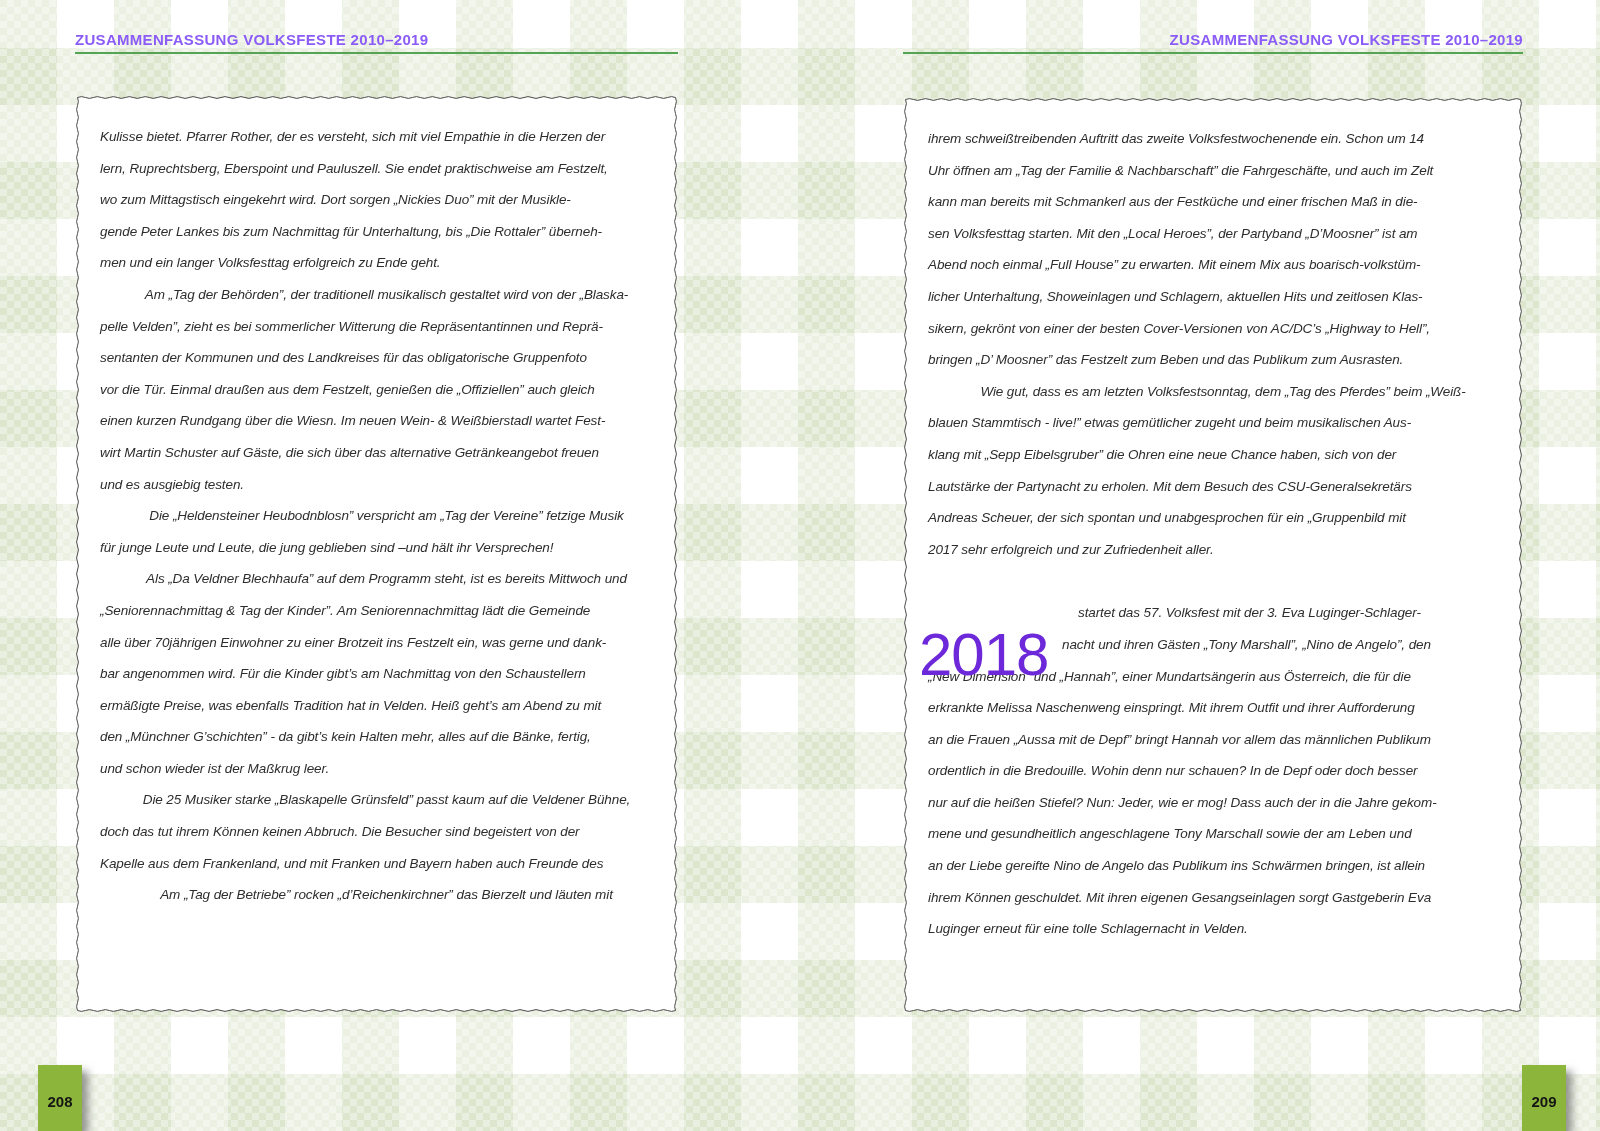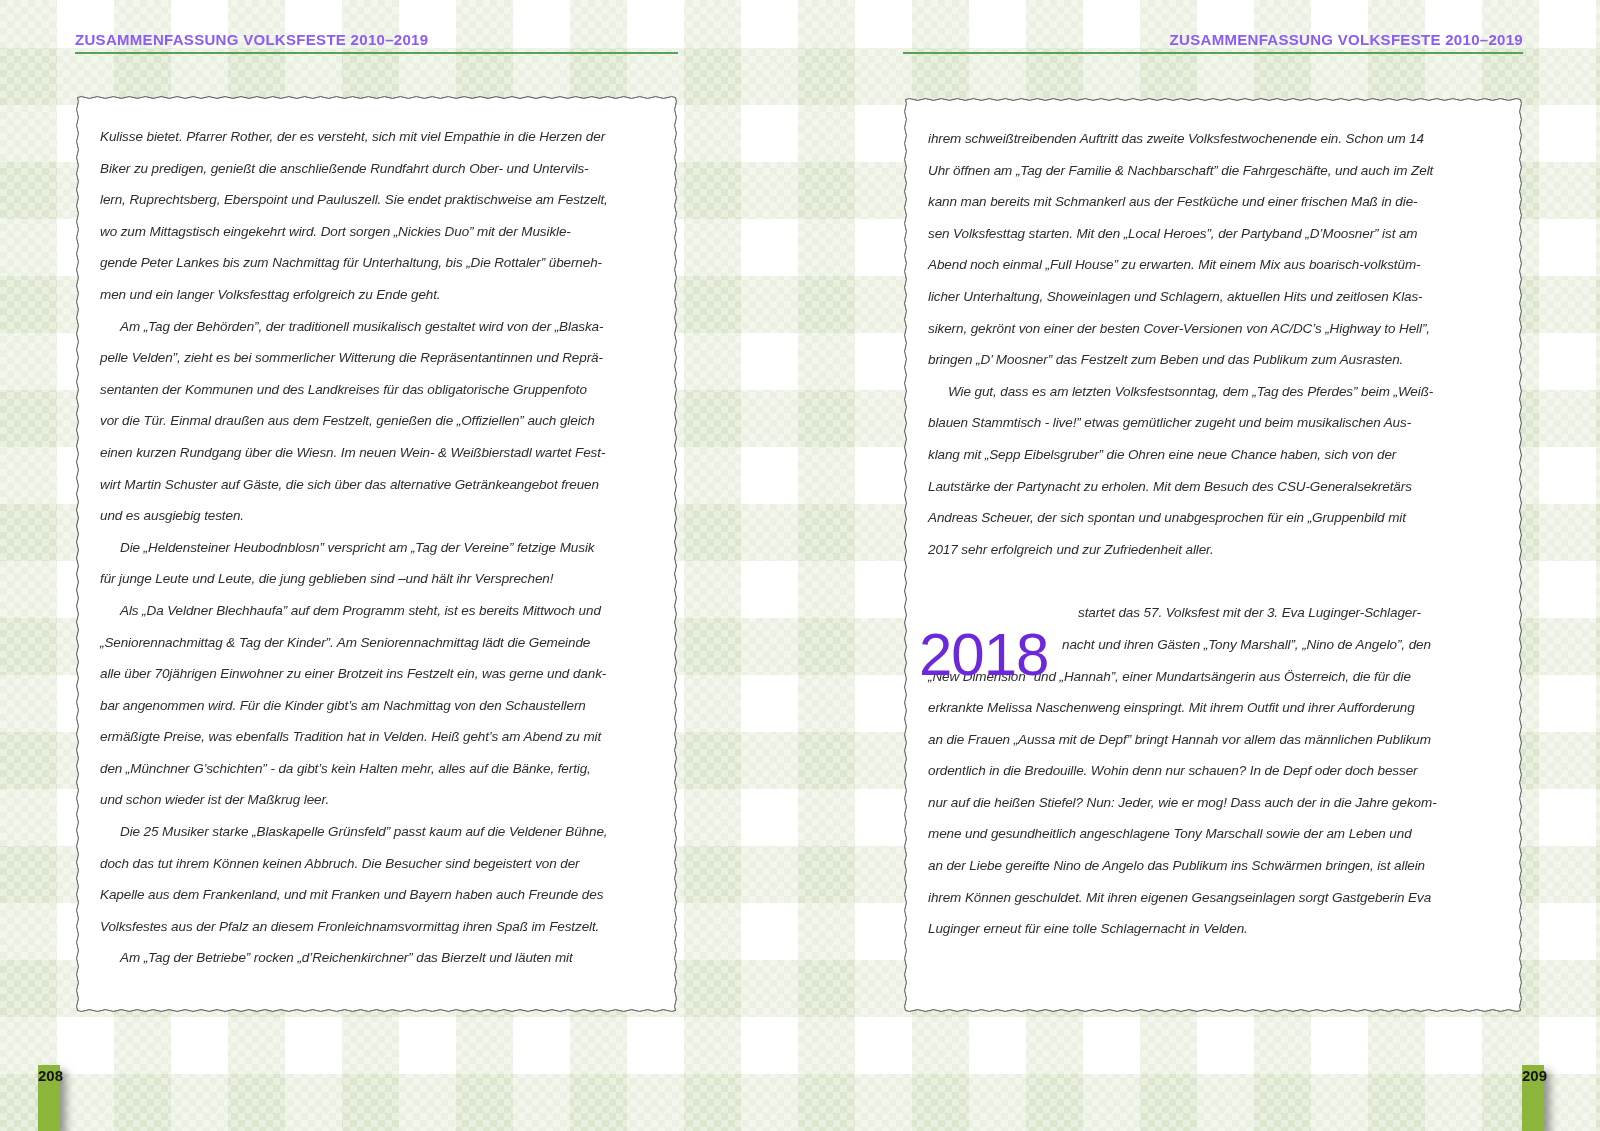--- a/index.html
+++ b/index.html
@@ -22,29 +22,29 @@
   .rh-right{left:903px;width:620px;text-align:right;}
   .page{position:absolute;}
   .page-left{left:75px;top:95px;width:603px;height:918px;}
   .page-right{left:903px;top:97px;width:620px;height:916px;}
   .page svg.sheet{position:absolute;left:0;top:0;z-index:0;}
   .page-body{
     position:relative;z-index:1;padding:26px 25px 0 25px;
     font-size:13.5px;letter-spacing:-0.1px;color:#2d2d2d;font-style:italic;
   }
   .line{height:31.6px;line-height:31.6px;white-space:nowrap;}
-  .line.indent{padding-left:20px;}
+  .line.indent{padding-left:20px;text-align:center;}
   .drop-year{
     position:absolute;z-index:2;left:16px;top:528px;
     font-size:60px;line-height:60px;color:#6d28d9;letter-spacing:-1px;
   }
   .pagenum{
-    position:absolute;top:1065px;width:22px;height:66px;box-sizing:border-box;
+    position:absolute;top:1065px;width:44px;height:66px;box-sizing:border-box;
     background:#8bb63b;color:#151515;font-size:15px;font-weight:bold;
-    text-align:center;padding-top:2px;
+    text-align:center;padding-top:28px;
     box-shadow:6px 6px 8px rgba(70,70,70,0.55);
   }
   .pn-left{left:38px;}
   .pn-right{left:1522px;}
 </style>
 </head>
 <body>
 
 <div class="runhead rh-left">
   <div>ZUSAMMENFASSUNG VOLKSFESTE 2010–2019</div>
@@ -55,21 +55,20 @@
   <div>ZUSAMMENFASSUNG VOLKSFESTE 2010–2019</div>
   <div class="rule"></div>
 </div>
 
 <section class="page page-left">
   <svg class="sheet" width="603" height="918">
       <path d="M 2.5 2.5 Q 6.5 0.7 10.5 2.5 Q 14.5 4.3 18.4 2.5 Q 22.4 0.7 26.4 2.5 Q 30.4 4.3 34.4 2.5 Q 38.4 0.7 42.4 2.5 Q 46.4 4.3 50.3 2.5 Q 54.3 0.7 58.3 2.5 Q 62.3 4.3 66.3 2.5 Q 70.3 0.7 74.3 2.5 Q 78.2 4.3 82.2 2.5 Q 86.2 0.7 90.2 2.5 Q 94.2 4.3 98.2 2.5 Q 102.2 0.7 106.2 2.5 Q 110.1 4.3 114.1 2.5 Q 118.1 0.7 122.1 2.5 Q 126.1 4.3 130.1 2.5 Q 134.1 0.7 138.0 2.5 Q 142.0 4.3 146.0 2.5 Q 150.0 0.7 154.0 2.5 Q 158.0 4.3 162.0 2.5 Q 166.0 0.7 169.9 2.5 Q 173.9 4.3 177.9 2.5 Q 181.9 0.7 185.9 2.5 Q 189.9 4.3 193.9 2.5 Q 197.8 0.7 201.8 2.5 Q 205.8 4.3 209.8 2.5 Q 213.8 0.7 217.8 2.5 Q 221.8 4.3 225.8 2.5 Q 229.7 0.7 233.7 2.5 Q 237.7 4.3 241.7 2.5 Q 245.7 0.7 249.7 2.5 Q 253.7 4.3 257.6 2.5 Q 261.6 0.7 265.6 2.5 Q 269.6 4.3 273.6 2.5 Q 277.6 0.7 281.6 2.5 Q 285.6 4.3 289.5 2.5 Q 293.5 0.7 297.5 2.5 Q 301.5 4.3 305.5 2.5 Q 309.5 0.7 313.5 2.5 Q 317.4 4.3 321.4 2.5 Q 325.4 0.7 329.4 2.5 Q 333.4 4.3 337.4 2.5 Q 341.4 0.7 345.4 2.5 Q 349.3 4.3 353.3 2.5 Q 357.3 0.7 361.3 2.5 Q 365.3 4.3 369.3 2.5 Q 373.3 0.7 377.2 2.5 Q 381.2 4.3 385.2 2.5 Q 389.2 0.7 393.2 2.5 Q 397.2 4.3 401.2 2.5 Q 405.2 0.7 409.1 2.5 Q 413.1 4.3 417.1 2.5 Q 421.1 0.7 425.1 2.5 Q 429.1 4.3 433.1 2.5 Q 437.0 0.7 441.0 2.5 Q 445.0 4.3 449.0 2.5 Q 453.0 0.7 457.0 2.5 Q 461.0 4.3 465.0 2.5 Q 468.9 0.7 472.9 2.5 Q 476.9 4.3 480.9 2.5 Q 484.9 0.7 488.9 2.5 Q 492.9 4.3 496.8 2.5 Q 500.8 0.7 504.8 2.5 Q 508.8 4.3 512.8 2.5 Q 516.8 0.7 520.8 2.5 Q 524.8 4.3 528.7 2.5 Q 532.7 0.7 536.7 2.5 Q 540.7 4.3 544.7 2.5 Q 548.7 0.7 552.7 2.5 Q 556.6 4.3 560.6 2.5 Q 564.6 0.7 568.6 2.5 Q 572.6 4.3 576.6 2.5 Q 580.6 0.7 584.6 2.5 Q 588.5 4.3 592.5 2.5 Q 596.5 0.7 600.5 2.5 Q 602.3 6.5 600.5 10.5 Q 598.7 14.5 600.5 18.5 Q 602.3 22.5 600.5 26.5 Q 598.7 30.5 600.5 34.5 Q 602.3 38.5 600.5 42.5 Q 598.7 46.5 600.5 50.6 Q 602.3 54.6 600.5 58.6 Q 598.7 62.6 600.5 66.6 Q 602.3 70.6 600.5 74.6 Q 598.7 78.6 600.5 82.6 Q 602.3 86.6 600.5 90.6 Q 598.7 94.6 600.5 98.6 Q 602.3 102.6 600.5 106.6 Q 598.7 110.6 600.5 114.6 Q 602.3 118.6 600.5 122.6 Q 598.7 126.6 600.5 130.6 Q 602.3 134.6 600.5 138.6 Q 598.7 142.7 600.5 146.7 Q 602.3 150.7 600.5 154.7 Q 598.7 158.7 600.5 162.7 Q 602.3 166.7 600.5 170.7 Q 598.7 174.7 600.5 178.7 Q 602.3 182.7 600.5 186.7 Q 598.7 190.7 600.5 194.7 Q 602.3 198.7 600.5 202.7 Q 598.7 206.7 600.5 210.7 Q 602.3 214.7 600.5 218.7 Q 598.7 222.7 600.5 226.7 Q 602.3 230.8 600.5 234.8 Q 598.7 238.8 600.5 242.8 Q 602.3 246.8 600.5 250.8 Q 598.7 254.8 600.5 258.8 Q 602.3 262.8 600.5 266.8 Q 598.7 270.8 600.5 274.8 Q 602.3 278.8 600.5 282.8 Q 598.7 286.8 600.5 290.8 Q 602.3 294.8 600.5 298.8 Q 598.7 302.8 600.5 306.8 Q 602.3 310.8 600.5 314.8 Q 598.7 318.8 600.5 322.9 Q 602.3 326.9 600.5 330.9 Q 598.7 334.9 600.5 338.9 Q 602.3 342.9 600.5 346.9 Q 598.7 350.9 600.5 354.9 Q 602.3 358.9 600.5 362.9 Q 598.7 366.9 600.5 370.9 Q 602.3 374.9 600.5 378.9 Q 598.7 382.9 600.5 386.9 Q 602.3 390.9 600.5 394.9 Q 598.7 398.9 600.5 402.9 Q 602.3 406.9 600.5 410.9 Q 598.7 415.0 600.5 419.0 Q 602.3 423.0 600.5 427.0 Q 598.7 431.0 600.5 435.0 Q 602.3 439.0 600.5 443.0 Q 598.7 447.0 600.5 451.0 Q 602.3 455.0 600.5 459.0 Q 598.7 463.0 600.5 467.0 Q 602.3 471.0 600.5 475.0 Q 598.7 479.0 600.5 483.0 Q 602.3 487.0 600.5 491.0 Q 598.7 495.0 600.5 499.0 Q 602.3 503.0 600.5 507.1 Q 598.7 511.1 600.5 515.1 Q 602.3 519.1 600.5 523.1 Q 598.7 527.1 600.5 531.1 Q 602.3 535.1 600.5 539.1 Q 598.7 543.1 600.5 547.1 Q 602.3 551.1 600.5 555.1 Q 598.7 559.1 600.5 563.1 Q 602.3 567.1 600.5 571.1 Q 598.7 575.1 600.5 579.1 Q 602.3 583.1 600.5 587.1 Q 598.7 591.1 600.5 595.1 Q 602.3 599.2 600.5 603.2 Q 598.7 607.2 600.5 611.2 Q 602.3 615.2 600.5 619.2 Q 598.7 623.2 600.5 627.2 Q 602.3 631.2 600.5 635.2 Q 598.7 639.2 600.5 643.2 Q 602.3 647.2 600.5 651.2 Q 598.7 655.2 600.5 659.2 Q 602.3 663.2 600.5 667.2 Q 598.7 671.2 600.5 675.2 Q 602.3 679.2 600.5 683.2 Q 598.7 687.3 600.5 691.3 Q 602.3 695.3 600.5 699.3 Q 598.7 703.3 600.5 707.3 Q 602.3 711.3 600.5 715.3 Q 598.7 719.3 600.5 723.3 Q 602.3 727.3 600.5 731.3 Q 598.7 735.3 600.5 739.3 Q 602.3 743.3 600.5 747.3 Q 598.7 751.3 600.5 755.3 Q 602.3 759.3 600.5 763.3 Q 598.7 767.3 600.5 771.3 Q 602.3 775.3 600.5 779.4 Q 598.7 783.4 600.5 787.4 Q 602.3 791.4 600.5 795.4 Q 598.7 799.4 600.5 803.4 Q 602.3 807.4 600.5 811.4 Q 598.7 815.4 600.5 819.4 Q 602.3 823.4 600.5 827.4 Q 598.7 831.4 600.5 835.4 Q 602.3 839.4 600.5 843.4 Q 598.7 847.4 600.5 851.4 Q 602.3 855.4 600.5 859.4 Q 598.7 863.4 600.5 867.4 Q 602.3 871.5 600.5 875.5 Q 598.7 879.5 600.5 883.5 Q 602.3 887.5 600.5 891.5 Q 598.7 895.5 600.5 899.5 Q 602.3 903.5 600.5 907.5 Q 598.7 911.5 600.5 915.5 Q 596.5 917.3 592.5 915.5 Q 588.5 913.7 584.6 915.5 Q 580.6 917.3 576.6 915.5 Q 572.6 913.7 568.6 915.5 Q 564.6 917.3 560.6 915.5 Q 556.6 913.7 552.7 915.5 Q 548.7 917.3 544.7 915.5 Q 540.7 913.7 536.7 915.5 Q 532.7 917.3 528.7 915.5 Q 524.8 913.7 520.8 915.5 Q 516.8 917.3 512.8 915.5 Q 508.8 913.7 504.8 915.5 Q 500.8 917.3 496.8 915.5 Q 492.9 913.7 488.9 915.5 Q 484.9 917.3 480.9 915.5 Q 476.9 913.7 472.9 915.5 Q 468.9 917.3 465.0 915.5 Q 461.0 913.7 457.0 915.5 Q 453.0 917.3 449.0 915.5 Q 445.0 913.7 441.0 915.5 Q 437.0 917.3 433.1 915.5 Q 429.1 913.7 425.1 915.5 Q 421.1 917.3 417.1 915.5 Q 413.1 913.7 409.1 915.5 Q 405.2 917.3 401.2 915.5 Q 397.2 913.7 393.2 915.5 Q 389.2 917.3 385.2 915.5 Q 381.2 913.7 377.2 915.5 Q 373.3 917.3 369.3 915.5 Q 365.3 913.7 361.3 915.5 Q 357.3 917.3 353.3 915.5 Q 349.3 913.7 345.4 915.5 Q 341.4 917.3 337.4 915.5 Q 333.4 913.7 329.4 915.5 Q 325.4 917.3 321.4 915.5 Q 317.4 913.7 313.5 915.5 Q 309.5 917.3 305.5 915.5 Q 301.5 913.7 297.5 915.5 Q 293.5 917.3 289.5 915.5 Q 285.6 913.7 281.6 915.5 Q 277.6 917.3 273.6 915.5 Q 269.6 913.7 265.6 915.5 Q 261.6 917.3 257.6 915.5 Q 253.7 913.7 249.7 915.5 Q 245.7 917.3 241.7 915.5 Q 237.7 913.7 233.7 915.5 Q 229.7 917.3 225.8 915.5 Q 221.8 913.7 217.8 915.5 Q 213.8 917.3 209.8 915.5 Q 205.8 913.7 201.8 915.5 Q 197.8 917.3 193.9 915.5 Q 189.9 913.7 185.9 915.5 Q 181.9 917.3 177.9 915.5 Q 173.9 913.7 169.9 915.5 Q 166.0 917.3 162.0 915.5 Q 158.0 913.7 154.0 915.5 Q 150.0 917.3 146.0 915.5 Q 142.0 913.7 138.0 915.5 Q 134.1 917.3 130.1 915.5 Q 126.1 913.7 122.1 915.5 Q 118.1 917.3 114.1 915.5 Q 110.1 913.7 106.2 915.5 Q 102.2 917.3 98.2 915.5 Q 94.2 913.7 90.2 915.5 Q 86.2 917.3 82.2 915.5 Q 78.2 913.7 74.3 915.5 Q 70.3 917.3 66.3 915.5 Q 62.3 913.7 58.3 915.5 Q 54.3 917.3 50.3 915.5 Q 46.4 913.7 42.4 915.5 Q 38.4 917.3 34.4 915.5 Q 30.4 913.7 26.4 915.5 Q 22.4 917.3 18.4 915.5 Q 14.5 913.7 10.5 915.5 Q 6.5 917.3 2.5 915.5 Q 0.7 911.5 2.5 907.5 Q 4.3 903.5 2.5 899.5 Q 0.7 895.5 2.5 891.5 Q 4.3 887.5 2.5 883.5 Q 0.7 879.5 2.5 875.5 Q 4.3 871.5 2.5 867.4 Q 0.7 863.4 2.5 859.4 Q 4.3 855.4 2.5 851.4 Q 0.7 847.4 2.5 843.4 Q 4.3 839.4 2.5 835.4 Q 0.7 831.4 2.5 827.4 Q 4.3 823.4 2.5 819.4 Q 0.7 815.4 2.5 811.4 Q 4.3 807.4 2.5 803.4 Q 0.7 799.4 2.5 795.4 Q 4.3 791.4 2.5 787.4 Q 0.7 783.4 2.5 779.4 Q 4.3 775.3 2.5 771.3 Q 0.7 767.3 2.5 763.3 Q 4.3 759.3 2.5 755.3 Q 0.7 751.3 2.5 747.3 Q 4.3 743.3 2.5 739.3 Q 0.7 735.3 2.5 731.3 Q 4.3 727.3 2.5 723.3 Q 0.7 719.3 2.5 715.3 Q 4.3 711.3 2.5 707.3 Q 0.7 703.3 2.5 699.3 Q 4.3 695.3 2.5 691.3 Q 0.7 687.3 2.5 683.2 Q 4.3 679.2 2.5 675.2 Q 0.7 671.2 2.5 667.2 Q 4.3 663.2 2.5 659.2 Q 0.7 655.2 2.5 651.2 Q 4.3 647.2 2.5 643.2 Q 0.7 639.2 2.5 635.2 Q 4.3 631.2 2.5 627.2 Q 0.7 623.2 2.5 619.2 Q 4.3 615.2 2.5 611.2 Q 0.7 607.2 2.5 603.2 Q 4.3 599.2 2.5 595.1 Q 0.7 591.1 2.5 587.1 Q 4.3 583.1 2.5 579.1 Q 0.7 575.1 2.5 571.1 Q 4.3 567.1 2.5 563.1 Q 0.7 559.1 2.5 555.1 Q 4.3 551.1 2.5 547.1 Q 0.7 543.1 2.5 539.1 Q 4.3 535.1 2.5 531.1 Q 0.7 527.1 2.5 523.1 Q 4.3 519.1 2.5 515.1 Q 0.7 511.1 2.5 507.1 Q 4.3 503.0 2.5 499.0 Q 0.7 495.0 2.5 491.0 Q 4.3 487.0 2.5 483.0 Q 0.7 479.0 2.5 475.0 Q 4.3 471.0 2.5 467.0 Q 0.7 463.0 2.5 459.0 Q 4.3 455.0 2.5 451.0 Q 0.7 447.0 2.5 443.0 Q 4.3 439.0 2.5 435.0 Q 0.7 431.0 2.5 427.0 Q 4.3 423.0 2.5 419.0 Q 0.7 415.0 2.5 410.9 Q 4.3 406.9 2.5 402.9 Q 0.7 398.9 2.5 394.9 Q 4.3 390.9 2.5 386.9 Q 0.7 382.9 2.5 378.9 Q 4.3 374.9 2.5 370.9 Q 0.7 366.9 2.5 362.9 Q 4.3 358.9 2.5 354.9 Q 0.7 350.9 2.5 346.9 Q 4.3 342.9 2.5 338.9 Q 0.7 334.9 2.5 330.9 Q 4.3 326.9 2.5 322.9 Q 0.7 318.8 2.5 314.8 Q 4.3 310.8 2.5 306.8 Q 0.7 302.8 2.5 298.8 Q 4.3 294.8 2.5 290.8 Q 0.7 286.8 2.5 282.8 Q 4.3 278.8 2.5 274.8 Q 0.7 270.8 2.5 266.8 Q 4.3 262.8 2.5 258.8 Q 0.7 254.8 2.5 250.8 Q 4.3 246.8 2.5 242.8 Q 0.7 238.8 2.5 234.8 Q 4.3 230.8 2.5 226.7 Q 0.7 222.7 2.5 218.7 Q 4.3 214.7 2.5 210.7 Q 0.7 206.7 2.5 202.7 Q 4.3 198.7 2.5 194.7 Q 0.7 190.7 2.5 186.7 Q 4.3 182.7 2.5 178.7 Q 0.7 174.7 2.5 170.7 Q 4.3 166.7 2.5 162.7 Q 0.7 158.7 2.5 154.7 Q 4.3 150.7 2.5 146.7 Q 0.7 142.7 2.5 138.6 Q 4.3 134.6 2.5 130.6 Q 0.7 126.6 2.5 122.6 Q 4.3 118.6 2.5 114.6 Q 0.7 110.6 2.5 106.6 Q 4.3 102.6 2.5 98.6 Q 0.7 94.6 2.5 90.6 Q 4.3 86.6 2.5 82.6 Q 0.7 78.6 2.5 74.6 Q 4.3 70.6 2.5 66.6 Q 0.7 62.6 2.5 58.6 Q 4.3 54.6 2.5 50.6 Q 0.7 46.5 2.5 42.5 Q 4.3 38.5 2.5 34.5 Q 0.7 30.5 2.5 26.5 Q 4.3 22.5 2.5 18.5 Q 0.7 14.5 2.5 10.5 Q 4.3 6.5 2.5 2.5 Z" fill="#ffffff" stroke="#4a4a4a" stroke-width="1"></path>
     </svg>
   <div class="page-body">
       <div class="line">Kulisse bietet. Pfarrer Rother, der es versteht, sich mit viel Empathie in die Herzen der</div>
-      <div class="line">Biker zu predigen, genießt die anschließende Rundfahrt durch Ober- und Untervils-</div>
       <div class="line">lern, Ruprechtsberg, Eberspoint und Pauluszell. Sie endet praktischweise am Festzelt,</div>
       <div class="line">wo zum Mittagstisch eingekehrt wird. Dort sorgen „Nickies Duo” mit der Musikle-</div>
       <div class="line">gende Peter Lankes bis zum Nachmittag für Unterhaltung, bis „Die Rottaler” überneh-</div>
       <div class="line">men und ein langer Volksfesttag erfolgreich zu Ende geht.</div>
       <div class="line indent">Am „Tag der Behörden”, der traditionell musikalisch gestaltet wird von der „Blaska-</div>
       <div class="line">pelle Velden”, zieht es bei sommerlicher Witterung die Repräsentantinnen und Reprä-</div>
       <div class="line">sentanten der Kommunen und des Landkreises für das obligatorische Gruppenfoto</div>
       <div class="line">vor die Tür. Einmal draußen aus dem Festzelt, genießen die „Offiziellen” auch gleich</div>
       <div class="line">einen kurzen Rundgang über die Wiesn. Im neuen Wein- &amp; Weißbierstadl wartet Fest-</div>
       <div class="line">wirt Martin Schuster auf Gäste, die sich über das alternative Getränkeangebot freuen</div>
@@ -79,21 +78,20 @@
       <div class="line indent">Als „Da Veldner Blechhaufa” auf dem Programm steht, ist es bereits Mittwoch und</div>
       <div class="line">„Seniorennachmittag &amp; Tag der Kinder”. Am Seniorennachmittag lädt die Gemeinde</div>
       <div class="line">alle über 70jährigen Einwohner zu einer Brotzeit ins Festzelt ein, was gerne und dank-</div>
       <div class="line">bar angenommen wird. Für die Kinder gibt’s am Nachmittag von den Schaustellern</div>
       <div class="line">ermäßigte Preise, was ebenfalls Tradition hat in Velden. Heiß geht’s am Abend zu mit</div>
       <div class="line">den „Münchner G’schichten” - da gibt’s kein Halten mehr, alles auf die Bänke, fertig,</div>
       <div class="line">und schon wieder ist der Maßkrug leer.</div>
       <div class="line indent">Die 25 Musiker starke „Blaskapelle Grünsfeld” passt kaum auf die Veldener Bühne,</div>
       <div class="line">doch das tut ihrem Können keinen Abbruch. Die Besucher sind begeistert von der</div>
       <div class="line">Kapelle aus dem Frankenland, und mit Franken und Bayern haben auch Freunde des</div>
-      <div class="line">Volksfestes aus der Pfalz an diesem Fronleichnamsvormittag ihren Spaß im Festzelt.</div>
       <div class="line indent">Am „Tag der Betriebe” rocken „d’Reichenkirchner” das Bierzelt und läuten mit</div>
     </div>
 </section>
 
 <section class="page page-right">
   <svg class="sheet" width="620" height="916">
       <path d="M 2.5 2.5 Q 6.5 0.7 10.5 2.5 Q 14.5 4.3 18.5 2.5 Q 22.5 0.7 26.5 2.5 Q 30.5 4.3 34.4 2.5 Q 38.4 0.7 42.4 2.5 Q 46.4 4.3 50.4 2.5 Q 54.4 0.7 58.4 2.5 Q 62.4 4.3 66.4 2.5 Q 70.4 0.7 74.4 2.5 Q 78.4 4.3 82.4 2.5 Q 86.4 0.7 90.4 2.5 Q 94.4 4.3 98.3 2.5 Q 102.3 0.7 106.3 2.5 Q 110.3 4.3 114.3 2.5 Q 118.3 0.7 122.3 2.5 Q 126.3 4.3 130.3 2.5 Q 134.3 0.7 138.3 2.5 Q 142.3 4.3 146.3 2.5 Q 150.3 0.7 154.3 2.5 Q 158.2 4.3 162.2 2.5 Q 166.2 0.7 170.2 2.5 Q 174.2 4.3 178.2 2.5 Q 182.2 0.7 186.2 2.5 Q 190.2 4.3 194.2 2.5 Q 198.2 0.7 202.2 2.5 Q 206.2 4.3 210.2 2.5 Q 214.2 0.7 218.1 2.5 Q 222.1 4.3 226.1 2.5 Q 230.1 0.7 234.1 2.5 Q 238.1 4.3 242.1 2.5 Q 246.1 0.7 250.1 2.5 Q 254.1 4.3 258.1 2.5 Q 262.1 0.7 266.1 2.5 Q 270.1 4.3 274.1 2.5 Q 278.1 0.7 282.0 2.5 Q 286.0 4.3 290.0 2.5 Q 294.0 0.7 298.0 2.5 Q 302.0 4.3 306.0 2.5 Q 310.0 0.7 314.0 2.5 Q 318.0 4.3 322.0 2.5 Q 326.0 0.7 330.0 2.5 Q 334.0 4.3 338.0 2.5 Q 341.9 0.7 345.9 2.5 Q 349.9 4.3 353.9 2.5 Q 357.9 0.7 361.9 2.5 Q 365.9 4.3 369.9 2.5 Q 373.9 0.7 377.9 2.5 Q 381.9 4.3 385.9 2.5 Q 389.9 0.7 393.9 2.5 Q 397.9 4.3 401.9 2.5 Q 405.8 0.7 409.8 2.5 Q 413.8 4.3 417.8 2.5 Q 421.8 0.7 425.8 2.5 Q 429.8 4.3 433.8 2.5 Q 437.8 0.7 441.8 2.5 Q 445.8 4.3 449.8 2.5 Q 453.8 0.7 457.8 2.5 Q 461.8 4.3 465.7 2.5 Q 469.7 0.7 473.7 2.5 Q 477.7 4.3 481.7 2.5 Q 485.7 0.7 489.7 2.5 Q 493.7 4.3 497.7 2.5 Q 501.7 0.7 505.7 2.5 Q 509.7 4.3 513.7 2.5 Q 517.7 0.7 521.7 2.5 Q 525.6 4.3 529.6 2.5 Q 533.6 0.7 537.6 2.5 Q 541.6 4.3 545.6 2.5 Q 549.6 0.7 553.6 2.5 Q 557.6 4.3 561.6 2.5 Q 565.6 0.7 569.6 2.5 Q 573.6 4.3 577.6 2.5 Q 581.6 0.7 585.6 2.5 Q 589.5 4.3 593.5 2.5 Q 597.5 0.7 601.5 2.5 Q 605.5 4.3 609.5 2.5 Q 613.5 0.7 617.5 2.5 Q 619.3 6.5 617.5 10.5 Q 615.7 14.5 617.5 18.5 Q 619.3 22.5 617.5 26.5 Q 615.7 30.5 617.5 34.5 Q 619.3 38.5 617.5 42.5 Q 615.7 46.5 617.5 50.4 Q 619.3 54.4 617.5 58.4 Q 615.7 62.4 617.5 66.4 Q 619.3 70.4 617.5 74.4 Q 615.7 78.4 617.5 82.4 Q 619.3 86.4 617.5 90.4 Q 615.7 94.4 617.5 98.4 Q 619.3 102.4 617.5 106.4 Q 615.7 110.4 617.5 114.4 Q 619.3 118.4 617.5 122.4 Q 615.7 126.4 617.5 130.4 Q 619.3 134.4 617.5 138.4 Q 615.7 142.3 617.5 146.3 Q 619.3 150.3 617.5 154.3 Q 615.7 158.3 617.5 162.3 Q 619.3 166.3 617.5 170.3 Q 615.7 174.3 617.5 178.3 Q 619.3 182.3 617.5 186.3 Q 615.7 190.3 617.5 194.3 Q 619.3 198.3 617.5 202.3 Q 615.7 206.3 617.5 210.3 Q 619.3 214.3 617.5 218.3 Q 615.7 222.3 617.5 226.3 Q 619.3 230.3 617.5 234.2 Q 615.7 238.2 617.5 242.2 Q 619.3 246.2 617.5 250.2 Q 615.7 254.2 617.5 258.2 Q 619.3 262.2 617.5 266.2 Q 615.7 270.2 617.5 274.2 Q 619.3 278.2 617.5 282.2 Q 615.7 286.2 617.5 290.2 Q 619.3 294.2 617.5 298.2 Q 615.7 302.2 617.5 306.2 Q 619.3 310.2 617.5 314.2 Q 615.7 318.2 617.5 322.1 Q 619.3 326.1 617.5 330.1 Q 615.7 334.1 617.5 338.1 Q 619.3 342.1 617.5 346.1 Q 615.7 350.1 617.5 354.1 Q 619.3 358.1 617.5 362.1 Q 615.7 366.1 617.5 370.1 Q 619.3 374.1 617.5 378.1 Q 615.7 382.1 617.5 386.1 Q 619.3 390.1 617.5 394.1 Q 615.7 398.1 617.5 402.1 Q 619.3 406.1 617.5 410.1 Q 615.7 414.0 617.5 418.0 Q 619.3 422.0 617.5 426.0 Q 615.7 430.0 617.5 434.0 Q 619.3 438.0 617.5 442.0 Q 615.7 446.0 617.5 450.0 Q 619.3 454.0 617.5 458.0 Q 615.7 462.0 617.5 466.0 Q 619.3 470.0 617.5 474.0 Q 615.7 478.0 617.5 482.0 Q 619.3 486.0 617.5 490.0 Q 615.7 494.0 617.5 498.0 Q 619.3 502.0 617.5 505.9 Q 615.7 509.9 617.5 513.9 Q 619.3 517.9 617.5 521.9 Q 615.7 525.9 617.5 529.9 Q 619.3 533.9 617.5 537.9 Q 615.7 541.9 617.5 545.9 Q 619.3 549.9 617.5 553.9 Q 615.7 557.9 617.5 561.9 Q 619.3 565.9 617.5 569.9 Q 615.7 573.9 617.5 577.9 Q 619.3 581.9 617.5 585.9 Q 615.7 589.9 617.5 593.9 Q 619.3 597.8 617.5 601.8 Q 615.7 605.8 617.5 609.8 Q 619.3 613.8 617.5 617.8 Q 615.7 621.8 617.5 625.8 Q 619.3 629.8 617.5 633.8 Q 615.7 637.8 617.5 641.8 Q 619.3 645.8 617.5 649.8 Q 615.7 653.8 617.5 657.8 Q 619.3 661.8 617.5 665.8 Q 615.7 669.8 617.5 673.8 Q 619.3 677.8 617.5 681.8 Q 615.7 685.8 617.5 689.7 Q 619.3 693.7 617.5 697.7 Q 615.7 701.7 617.5 705.7 Q 619.3 709.7 617.5 713.7 Q 615.7 717.7 617.5 721.7 Q 619.3 725.7 617.5 729.7 Q 615.7 733.7 617.5 737.7 Q 619.3 741.7 617.5 745.7 Q 615.7 749.7 617.5 753.7 Q 619.3 757.7 617.5 761.7 Q 615.7 765.7 617.5 769.7 Q 619.3 773.7 617.5 777.6 Q 615.7 781.6 617.5 785.6 Q 619.3 789.6 617.5 793.6 Q 615.7 797.6 617.5 801.6 Q 619.3 805.6 617.5 809.6 Q 615.7 813.6 617.5 817.6 Q 619.3 821.6 617.5 825.6 Q 615.7 829.6 617.5 833.6 Q 619.3 837.6 617.5 841.6 Q 615.7 845.6 617.5 849.6 Q 619.3 853.6 617.5 857.6 Q 615.7 861.6 617.5 865.6 Q 619.3 869.5 617.5 873.5 Q 615.7 877.5 617.5 881.5 Q 619.3 885.5 617.5 889.5 Q 615.7 893.5 617.5 897.5 Q 619.3 901.5 617.5 905.5 Q 615.7 909.5 617.5 913.5 Q 613.5 915.3 609.5 913.5 Q 605.5 911.7 601.5 913.5 Q 597.5 915.3 593.5 913.5 Q 589.5 911.7 585.6 913.5 Q 581.6 915.3 577.6 913.5 Q 573.6 911.7 569.6 913.5 Q 565.6 915.3 561.6 913.5 Q 557.6 911.7 553.6 913.5 Q 549.6 915.3 545.6 913.5 Q 541.6 911.7 537.6 913.5 Q 533.6 915.3 529.6 913.5 Q 525.6 911.7 521.7 913.5 Q 517.7 915.3 513.7 913.5 Q 509.7 911.7 505.7 913.5 Q 501.7 915.3 497.7 913.5 Q 493.7 911.7 489.7 913.5 Q 485.7 915.3 481.7 913.5 Q 477.7 911.7 473.7 913.5 Q 469.7 915.3 465.7 913.5 Q 461.8 911.7 457.8 913.5 Q 453.8 915.3 449.8 913.5 Q 445.8 911.7 441.8 913.5 Q 437.8 915.3 433.8 913.5 Q 429.8 911.7 425.8 913.5 Q 421.8 915.3 417.8 913.5 Q 413.8 911.7 409.8 913.5 Q 405.8 915.3 401.9 913.5 Q 397.9 911.7 393.9 913.5 Q 389.9 915.3 385.9 913.5 Q 381.9 911.7 377.9 913.5 Q 373.9 915.3 369.9 913.5 Q 365.9 911.7 361.9 913.5 Q 357.9 915.3 353.9 913.5 Q 349.9 911.7 345.9 913.5 Q 341.9 915.3 338.0 913.5 Q 334.0 911.7 330.0 913.5 Q 326.0 915.3 322.0 913.5 Q 318.0 911.7 314.0 913.5 Q 310.0 915.3 306.0 913.5 Q 302.0 911.7 298.0 913.5 Q 294.0 915.3 290.0 913.5 Q 286.0 911.7 282.0 913.5 Q 278.1 915.3 274.1 913.5 Q 270.1 911.7 266.1 913.5 Q 262.1 915.3 258.1 913.5 Q 254.1 911.7 250.1 913.5 Q 246.1 915.3 242.1 913.5 Q 238.1 911.7 234.1 913.5 Q 230.1 915.3 226.1 913.5 Q 222.1 911.7 218.1 913.5 Q 214.2 915.3 210.2 913.5 Q 206.2 911.7 202.2 913.5 Q 198.2 915.3 194.2 913.5 Q 190.2 911.7 186.2 913.5 Q 182.2 915.3 178.2 913.5 Q 174.2 911.7 170.2 913.5 Q 166.2 915.3 162.2 913.5 Q 158.2 911.7 154.3 913.5 Q 150.3 915.3 146.3 913.5 Q 142.3 911.7 138.3 913.5 Q 134.3 915.3 130.3 913.5 Q 126.3 911.7 122.3 913.5 Q 118.3 915.3 114.3 913.5 Q 110.3 911.7 106.3 913.5 Q 102.3 915.3 98.3 913.5 Q 94.4 911.7 90.4 913.5 Q 86.4 915.3 82.4 913.5 Q 78.4 911.7 74.4 913.5 Q 70.4 915.3 66.4 913.5 Q 62.4 911.7 58.4 913.5 Q 54.4 915.3 50.4 913.5 Q 46.4 911.7 42.4 913.5 Q 38.4 915.3 34.4 913.5 Q 30.5 911.7 26.5 913.5 Q 22.5 915.3 18.5 913.5 Q 14.5 911.7 10.5 913.5 Q 6.5 915.3 2.5 913.5 Q 0.7 909.5 2.5 905.5 Q 4.3 901.5 2.5 897.5 Q 0.7 893.5 2.5 889.5 Q 4.3 885.5 2.5 881.5 Q 0.7 877.5 2.5 873.5 Q 4.3 869.5 2.5 865.6 Q 0.7 861.6 2.5 857.6 Q 4.3 853.6 2.5 849.6 Q 0.7 845.6 2.5 841.6 Q 4.3 837.6 2.5 833.6 Q 0.7 829.6 2.5 825.6 Q 4.3 821.6 2.5 817.6 Q 0.7 813.6 2.5 809.6 Q 4.3 805.6 2.5 801.6 Q 0.7 797.6 2.5 793.6 Q 4.3 789.6 2.5 785.6 Q 0.7 781.6 2.5 777.6 Q 4.3 773.7 2.5 769.7 Q 0.7 765.7 2.5 761.7 Q 4.3 757.7 2.5 753.7 Q 0.7 749.7 2.5 745.7 Q 4.3 741.7 2.5 737.7 Q 0.7 733.7 2.5 729.7 Q 4.3 725.7 2.5 721.7 Q 0.7 717.7 2.5 713.7 Q 4.3 709.7 2.5 705.7 Q 0.7 701.7 2.5 697.7 Q 4.3 693.7 2.5 689.7 Q 0.7 685.8 2.5 681.8 Q 4.3 677.8 2.5 673.8 Q 0.7 669.8 2.5 665.8 Q 4.3 661.8 2.5 657.8 Q 0.7 653.8 2.5 649.8 Q 4.3 645.8 2.5 641.8 Q 0.7 637.8 2.5 633.8 Q 4.3 629.8 2.5 625.8 Q 0.7 621.8 2.5 617.8 Q 4.3 613.8 2.5 609.8 Q 0.7 605.8 2.5 601.8 Q 4.3 597.8 2.5 593.9 Q 0.7 589.9 2.5 585.9 Q 4.3 581.9 2.5 577.9 Q 0.7 573.9 2.5 569.9 Q 4.3 565.9 2.5 561.9 Q 0.7 557.9 2.5 553.9 Q 4.3 549.9 2.5 545.9 Q 0.7 541.9 2.5 537.9 Q 4.3 533.9 2.5 529.9 Q 0.7 525.9 2.5 521.9 Q 4.3 517.9 2.5 513.9 Q 0.7 509.9 2.5 505.9 Q 4.3 502.0 2.5 498.0 Q 0.7 494.0 2.5 490.0 Q 4.3 486.0 2.5 482.0 Q 0.7 478.0 2.5 474.0 Q 4.3 470.0 2.5 466.0 Q 0.7 462.0 2.5 458.0 Q 4.3 454.0 2.5 450.0 Q 0.7 446.0 2.5 442.0 Q 4.3 438.0 2.5 434.0 Q 0.7 430.0 2.5 426.0 Q 4.3 422.0 2.5 418.0 Q 0.7 414.0 2.5 410.1 Q 4.3 406.1 2.5 402.1 Q 0.7 398.1 2.5 394.1 Q 4.3 390.1 2.5 386.1 Q 0.7 382.1 2.5 378.1 Q 4.3 374.1 2.5 370.1 Q 0.7 366.1 2.5 362.1 Q 4.3 358.1 2.5 354.1 Q 0.7 350.1 2.5 346.1 Q 4.3 342.1 2.5 338.1 Q 0.7 334.1 2.5 330.1 Q 4.3 326.1 2.5 322.1 Q 0.7 318.2 2.5 314.2 Q 4.3 310.2 2.5 306.2 Q 0.7 302.2 2.5 298.2 Q 4.3 294.2 2.5 290.2 Q 0.7 286.2 2.5 282.2 Q 4.3 278.2 2.5 274.2 Q 0.7 270.2 2.5 266.2 Q 4.3 262.2 2.5 258.2 Q 0.7 254.2 2.5 250.2 Q 4.3 246.2 2.5 242.2 Q 0.7 238.2 2.5 234.2 Q 4.3 230.3 2.5 226.3 Q 0.7 222.3 2.5 218.3 Q 4.3 214.3 2.5 210.3 Q 0.7 206.3 2.5 202.3 Q 4.3 198.3 2.5 194.3 Q 0.7 190.3 2.5 186.3 Q 4.3 182.3 2.5 178.3 Q 0.7 174.3 2.5 170.3 Q 4.3 166.3 2.5 162.3 Q 0.7 158.3 2.5 154.3 Q 4.3 150.3 2.5 146.3 Q 0.7 142.3 2.5 138.4 Q 4.3 134.4 2.5 130.4 Q 0.7 126.4 2.5 122.4 Q 4.3 118.4 2.5 114.4 Q 0.7 110.4 2.5 106.4 Q 4.3 102.4 2.5 98.4 Q 0.7 94.4 2.5 90.4 Q 4.3 86.4 2.5 82.4 Q 0.7 78.4 2.5 74.4 Q 4.3 70.4 2.5 66.4 Q 0.7 62.4 2.5 58.4 Q 4.3 54.4 2.5 50.4 Q 0.7 46.5 2.5 42.5 Q 4.3 38.5 2.5 34.5 Q 0.7 30.5 2.5 26.5 Q 4.3 22.5 2.5 18.5 Q 0.7 14.5 2.5 10.5 Q 4.3 6.5 2.5 2.5 Z" fill="#ffffff" stroke="#4a4a4a" stroke-width="1"></path>
     </svg>
   <div class="drop-year">2018</div>
   <div class="page-body">

